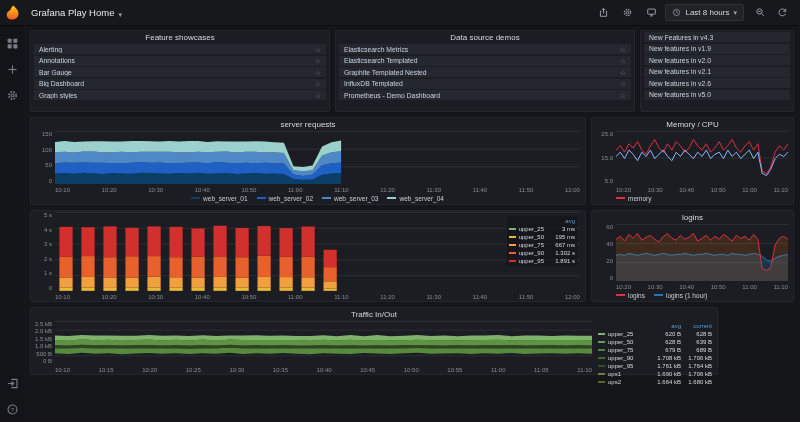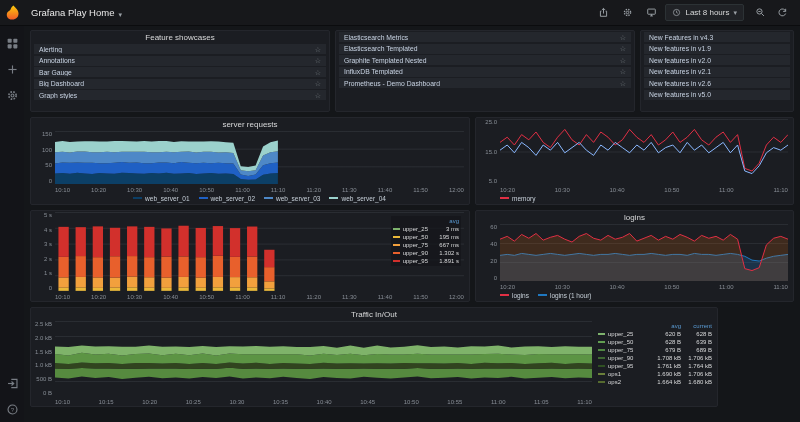--- a/index.html
+++ b/index.html
@@ -67,21 +67,21 @@
   .legend-table{font-size:6px;color:#d8d9da;}
   .legend-table.overlay{position:absolute;top:4px;right:3px;background:rgba(20,22,26,0.7);padding:1px 2px;}
   .legend-table.static{width:120px;flex:0 0 auto;padding:1px 0 0 6px;}
   .lt-row{display:flex;align-items:center;height:8px;}
   .lt-name{display:flex;align-items:center;gap:3px;flex:1;min-width:0;white-space:nowrap;}
   .lt-dot{width:7px;height:2px;flex:0 0 auto;}
   .lt-val{width:31px;text-align:right;flex:0 0 auto;white-space:nowrap;}
   .lt-h{color:#5a9bd4;}
 
   .panel.w-list{width:300px;}
-  .panel.w-big{width:440px;}
+  .panel.w-big{width:556px;}
   .panel.w-traffic{width:688px;}
   .flex1{flex:1;}
 </style>
 </head>
 <body>
 
 <div class="app">
 
   <nav class="navbar">
     <svg class="logo" viewBox="0 0 24 24">
@@ -204,20 +204,21 @@
                 <span class="dl-label">Big Dashboard</span>
                 <span class="dl-star">☆</span>
               </div>
               <div class="dl-row">
                 <span class="dl-label">Graph styles</span>
                 <span class="dl-star">☆</span>
               </div>
             </div>
         </section>
         <section class="panel w-list">
+          <header class="panel-title">Data source demos</header>
           <div class="dl-body">
               <div class="dl-row">
                 <span class="dl-label">Elasticsearch Metrics</span>
                 <span class="dl-star">☆</span>
               </div>
               <div class="dl-row">
                 <span class="dl-label">Elasticsearch Templated</span>
                 <span class="dl-star">☆</span>
               </div>
               <div class="dl-row">
@@ -306,20 +307,21 @@
                   </span>
                   <span class="lg-item">
                     <span class="lg-swatch" style="background: rgb(155, 209, 204);"></span>
                     <span>web_server_04</span>
                   </span>
                 </div>
             </div>
           </div>
         </section>
         <section class="panel flex1">
+          <header class="panel-title">Memory / CPU</header>
           <div class="chart-body">
             <div class="yaxis" style="padding-bottom:19px;">
                 <span>25.0</span>
                 <span>15.0</span>
                 <span>5.0</span>
               </div>
             <div class="chart-main">
               <div class="plot" style="background-size:100% 50%;">
                 <svg viewBox="0 0 100 100" preserveAspectRatio="none">
                     <polyline points="0.00,36.00 2.50,28.00 5.00,40.00 7.50,24.00 10.00,32.00 12.50,20.00 15.00,36.00 17.50,44.00 20.00,28.00 22.50,16.00 25.00,32.00 27.50,40.00 30.00,24.00 32.50,36.00 35.00,20.00 37.50,28.00 40.00,40.00 42.50,32.00 45.00,16.00 47.50,28.00 50.00,36.00 52.50,24.00 55.00,40.00 57.50,32.00 60.00,20.00 62.50,36.00 65.00,28.00 67.50,16.00 70.00,32.00 72.50,40.00 75.00,28.00 77.50,20.00 80.00,36.00 82.50,24.00 85.00,76.00 87.50,80.00 90.00,68.00 92.50,40.00 95.00,28.00 97.50,36.00 100.00,24.00" fill="none" stroke="#e02f44" stroke-width="1" vector-effect="non-scaling-stroke"></polyline>
@@ -518,21 +520,21 @@
                   <span class="lg-item">
                     <span class="lg-swatch" style="background: rgb(31, 120, 193);"></span>
                     <span>logins (1 hour)</span>
                   </span>
                 </div>
             </div>
           </div>
         </section>
       </div>
 
-      <div class="row" style="height:100px;">
+      <div class="row" style="height:68px;">
         <section class="panel w-traffic">
           <header class="panel-title">Traffic In/Out</header>
           <div class="chart-body">
             <div class="yaxis" style="padding-bottom:9px;">
                 <span>2.5 kB</span>
                 <span>2.0 kB</span>
                 <span>1.5 kB</span>
                 <span>1.0 kB</span>
                 <span>500 B</span>
                 <span>0 B</span>

